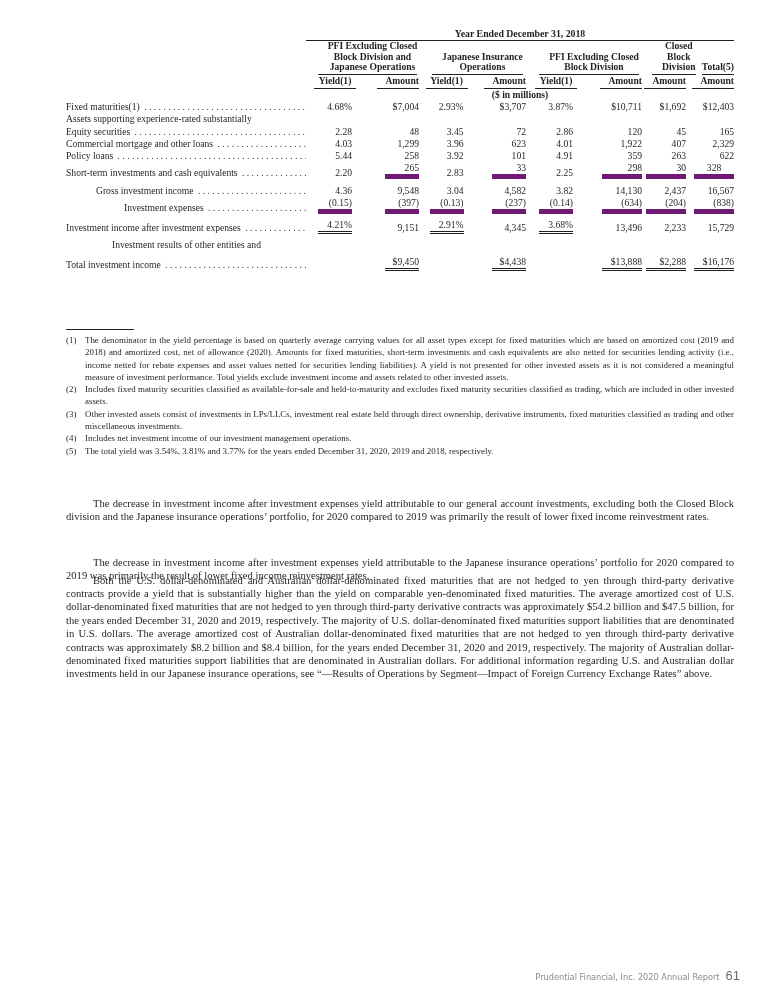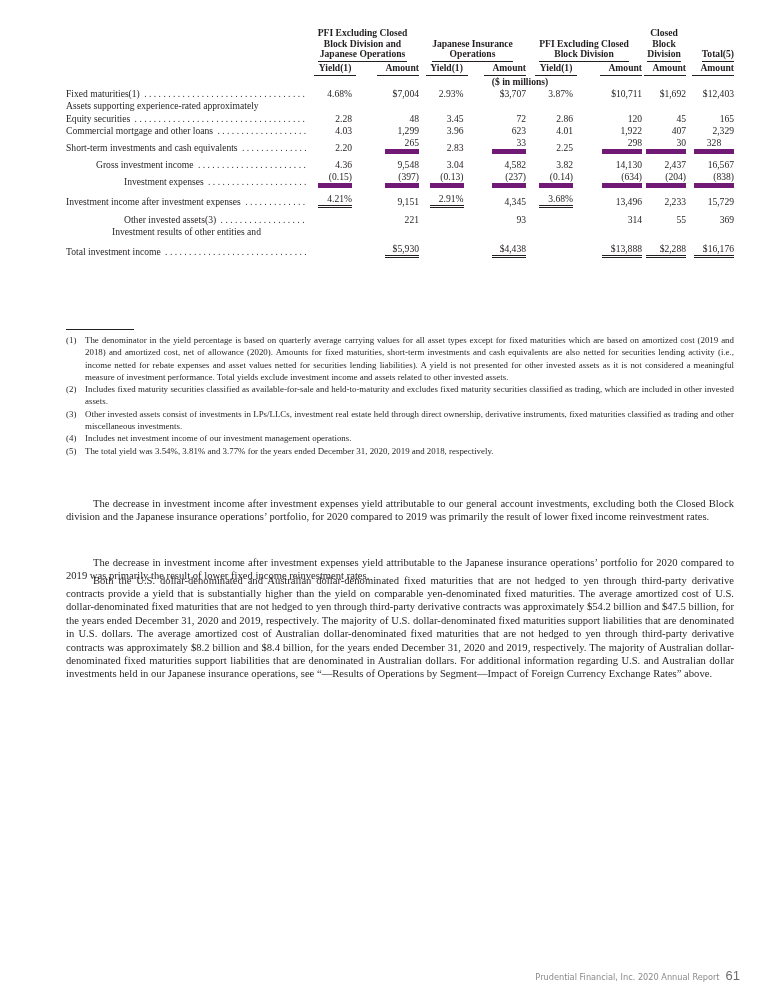--- a/index.html
+++ b/index.html
@@ -19,21 +19,21 @@
   table.inv td, table.inv th { padding: 0; vertical-align: bottom; }
   col.c-label { width: 240px; }
   col.c-y1 { width: 58px; } col.c-a1 { width: 55px; }
   col.c-y2 { width: 55px; } col.c-a2 { width: 52px; }
   col.c-y3 { width: 60px; } col.c-a3 { width: 56px; }
   col.c-a4 { width: 44px; } col.c-a5 { width: 48px; }
 
   th { font-weight: bold; text-align: center; }
   .yearhdr th { padding-bottom: 2px; border-bottom: 1px solid #231f20; font-size: 9.8px; }
   .grphdr th { padding-top: 3px; line-height: 10.5px; }
-  .grphdr th span { display: inline-block; border-bottom: 1px solid #231f20; padding-bottom: 1px; }
+  .grphdr th span { display: inline-block; border-bottom: 1px solid #231f20; padding-bottom: 1px; margin-left: 10px; }
   .subhdr th { padding-top: 2px; }
   .subhdr th span { display: inline-block; border-bottom: 1px solid #231f20; padding-bottom: 1px; min-width: 42px; }
   .subhdr th.r { text-align: right; }
   .units td { text-align: center; font-weight: bold; padding-top: 2px; }
 
   td.lbl { white-space: nowrap; overflow: hidden; }
   td.lbl .txt { background: #fff; padding-right: 2px; }
   td.lbl.dots::after {
     content: " . . . . . . . . . . . . . . . . . . . . . . . . . . . . . . . . . . . . . . . . . . . . . . . . . . . . . . . . . . . . .";
   }
@@ -81,20 +81,24 @@
         <col class="c-y1">
         <col class="c-a1">
         <col class="c-y2">
         <col class="c-a2">
         <col class="c-y3">
         <col class="c-a3">
         <col class="c-a4">
         <col class="c-a5">
     </colgroup>
     <thead>
+      <tr class="yearhdr">
+        <th style="border-bottom:none"></th>
+        <th colspan="8">Year Ended December 31, 2018</th>
+      </tr>
       <tr class="grphdr">
         <th></th>
         <th colspan="2"><span><span style="border:none;padding:0">PFI Excluding Closed</span><br><span style="border:none;padding:0">Block Division and</span><br><span style="border:none;padding:0">Japanese Operations</span></span></th>
         <th colspan="2"><span><span style="border:none;padding:0">Japanese Insurance</span><br><span style="border:none;padding:0">Operations</span></span></th>
         <th colspan="2"><span><span style="border:none;padding:0">PFI Excluding Closed</span><br><span style="border:none;padding:0">Block Division</span></span></th>
         <th><span><span style="border:none;padding:0">Closed</span><br><span style="border:none;padding:0">Block</span><br><span style="border:none;padding:0">Division</span></span></th>
         <th style="text-align:right"><span>Total(5)</span></th>
       </tr>
       <tr class="subhdr">
         <th></th>
@@ -118,21 +122,21 @@
           <td class="yld"><span class="pc">4.68%</span></td>
           <td class="num"><span style="min-width: 34px;">$7,004</span></td>
           <td class="yld"><span class="pc">2.93%</span></td>
           <td class="num"><span style="min-width: 34px;">$3,707</span></td>
           <td class="yld"><span class="pc">3.87%</span></td>
           <td class="num"><span style="min-width: 40px;">$10,711</span></td>
           <td class="num"><span style="min-width: 40px;">$1,692</span></td>
           <td class="num"><span style="min-width: 40px;">$12,403</span></td>
         </tr>
         <tr class="data">
-          <td class="lbl ">Assets supporting experience-rated approximately</td>
+          <td class="lbl ">Assets supporting experience-rated substantially</td>
           <td></td>
           <td></td>
           <td></td>
           <td></td>
           <td></td>
           <td></td>
           <td></td>
           <td></td>
         </tr>
         <tr class="data">
@@ -151,20 +155,31 @@
           <td class="yld"><span class="pc">4.03</span></td>
           <td class="num"><span style="min-width: 34px;">1,299</span></td>
           <td class="yld"><span class="pc">3.96</span></td>
           <td class="num"><span style="min-width: 34px;">623</span></td>
           <td class="yld"><span class="pc">4.01</span></td>
           <td class="num"><span style="min-width: 40px;">1,922</span></td>
           <td class="num"><span style="min-width: 40px;">407</span></td>
           <td class="num"><span style="min-width: 40px;">2,329</span></td>
         </tr>
         <tr class="data">
+          <td class="lbl dots "><span class="txt">Policy loans</span></td>
+          <td class="yld"><span class="pc">5.44</span></td>
+          <td class="num"><span style="min-width: 34px;">258</span></td>
+          <td class="yld"><span class="pc">3.92</span></td>
+          <td class="num"><span style="min-width: 34px;">101</span></td>
+          <td class="yld"><span class="pc">4.91</span></td>
+          <td class="num"><span style="min-width: 40px;">359</span></td>
+          <td class="num"><span style="min-width: 40px;">263</span></td>
+          <td class="num"><span style="min-width: 40px;">622</span></td>
+        </tr>
+        <tr class="data">
           <td class="lbl dots "><span class="txt">Short-term investments and cash equivalents</span></td>
           <td class="yld"><span class="pc">2.20</span></td>
           <td class="num"><span class="ul" style="min-width: 34px;">265</span></td>
           <td class="yld"><span class="pc">2.83</span></td>
           <td class="num"><span class="ul" style="min-width: 34px;">33</span></td>
           <td class="yld"><span class="pc">2.25</span></td>
           <td class="num"><span class="ul" style="min-width: 40px;">298</span></td>
           <td class="num"><span class="ul" style="min-width: 40px;">30</span></td>
           <td class="num"><span class="ul" style="min-width: 40px; text-align: center;">328</span></td>
         </tr>
@@ -204,48 +219,37 @@
           <td class="num"><span style="min-width: 34px;">4,345</span></td>
           <td class="yld"><span class="pc dul">3.68%</span></td>
           <td class="num"><span style="min-width: 40px;">13,496</span></td>
           <td class="num"><span style="min-width: 40px;">2,233</span></td>
           <td class="num"><span style="min-width: 40px;">15,729</span></td>
         </tr>
         <tr class="gap">
           <td colspan="9"></td>
         </tr>
         <tr class="data">
-          <td class="lbl dots ind5"><span class="txt">Other invested assets(3)</span></td>
-          <td class="yld"><span class="pc"></span></td>
-          <td class="num"><span style="min-width: 34px;">221</span></td>
-          <td class="yld"><span class="pc"></span></td>
-          <td class="num"><span style="min-width: 34px;">93</span></td>
-          <td class="yld"><span class="pc"></span></td>
-          <td class="num"><span style="min-width: 40px;">314</span></td>
-          <td class="num"><span style="min-width: 40px;">55</span></td>
-          <td class="num"><span style="min-width: 40px;">369</span></td>
-        </tr>
-        <tr class="data">
           <td class="lbl ind4" style="padding-left: 46px;">Investment results of other entities and</td>
           <td></td>
           <td></td>
           <td></td>
           <td></td>
           <td></td>
           <td></td>
           <td></td>
           <td></td>
         </tr>
         <tr class="gap">
           <td colspan="9"></td>
         </tr>
         <tr class="data">
           <td class="lbl dots "><span class="txt">Total investment income</span></td>
           <td class="yld"><span class="pc"></span></td>
-          <td class="num"><span class="dul" style="min-width: 34px;">$5,930</span></td>
+          <td class="num"><span class="dul" style="min-width: 34px;">$9,450</span></td>
           <td class="yld"><span class="pc"></span></td>
           <td class="num"><span class="dul" style="min-width: 34px;">$4,438</span></td>
           <td class="yld"><span class="pc"></span></td>
           <td class="num"><span class="dul" style="min-width: 40px;">$13,888</span></td>
           <td class="num"><span class="dul" style="min-width: 40px;">$2,288</span></td>
           <td class="num"><span class="dul" style="min-width: 40px;">$16,176</span></td>
         </tr>
       </tbody>
   </table>
 

